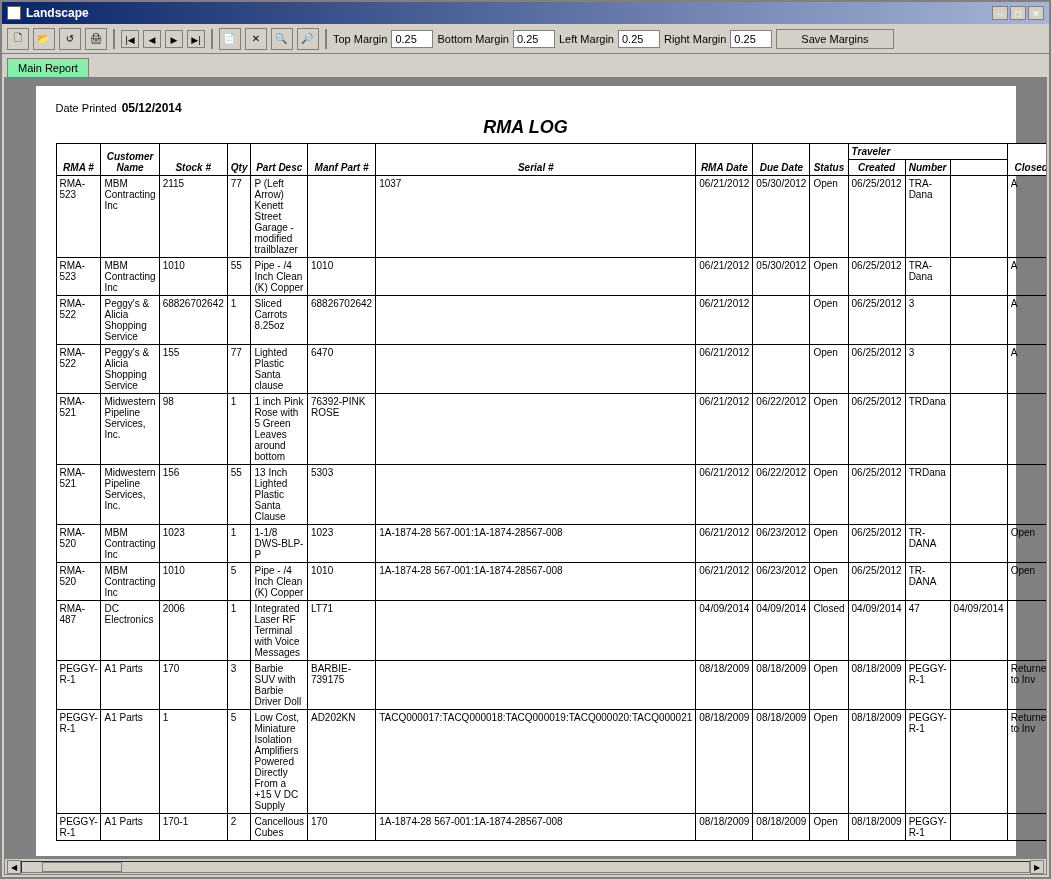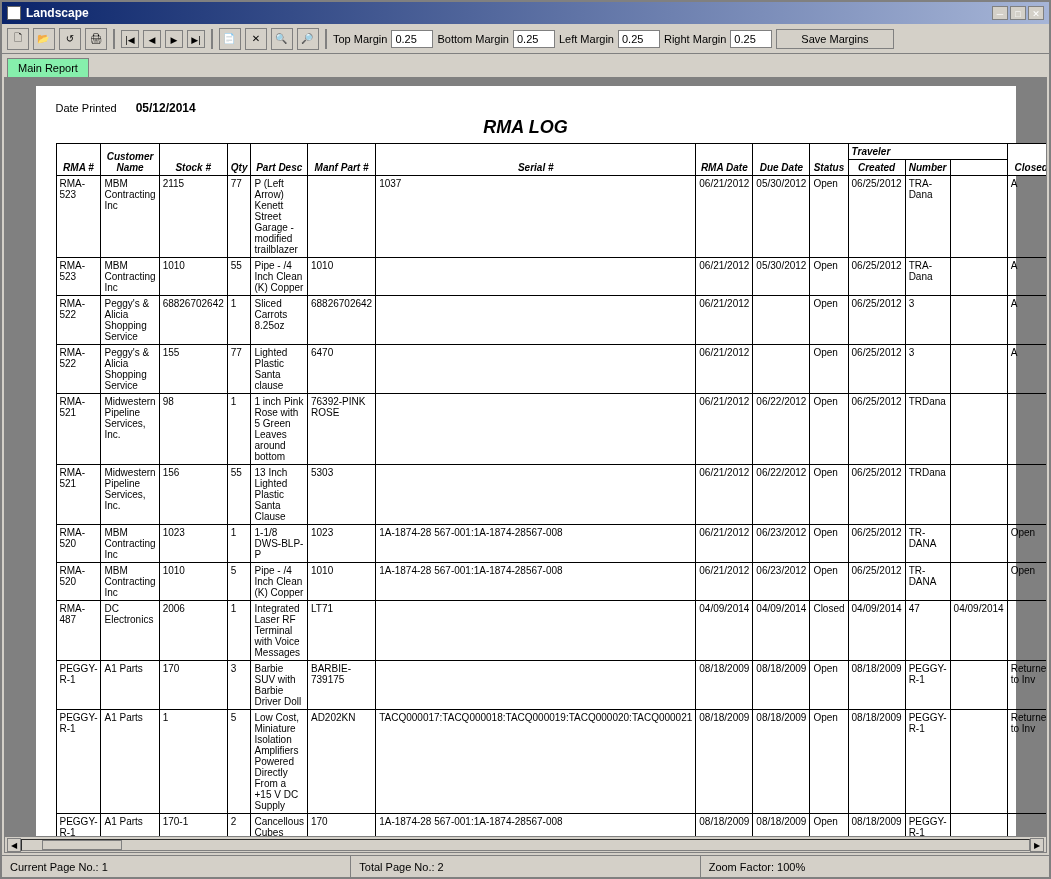--- a/index.html
+++ b/index.html
@@ -23,21 +23,21 @@
     .tab-bar { padding: 4px 5px 0; display: flex; }
     .tab { padding: 3px 10px; background: #d4d0c8; border: 1px solid #808080; border-bottom: none; font-size: 11px; cursor: pointer; }
     .tab.active { background: #86efac; }
 
     .content-area { flex: 1; background: white; border: 1px solid #808080; margin: 0 2px 2px; overflow: hidden; display: flex; flex-direction: column; }
 
     .report-scroll { flex: 1; overflow: auto; background: #808080; }
     .report-page { background: white; margin: 8px auto; width: 980px; padding: 15px 20px; }
 
     .report-header { margin-bottom: 5px; }
-    .date-printed-line { display: flex; align-items: baseline; gap: 19px; margin-bottom: 2px; }
+    .date-printed-line { display: flex; align-items: baseline; gap: 5px; margin-bottom: 2px; }
     .date-label { font-size: 11px; }
     .date-value { font-size: 12px; font-weight: bold; }
     .report-title { text-align: center; font-size: 18px; font-weight: bold; font-style: italic; margin-bottom: 5px; }
 
     table { width: 100%; border-collapse: collapse; font-size: 10px; }
     th { font-style: italic; font-weight: bold; border: 1px solid #000; padding: 2px 3px; text-align: center; vertical-align: bottom; background: white; }
     td { border: 1px solid #000; padding: 2px 3px; vertical-align: top; }
     .traveler-header { text-align: left; border-bottom: 1px solid #000; }
 
     .scrollbar-h { height: 16px; background: #d4d0c8; border-top: 1px solid #808080; display: flex; align-items: center; padding: 0 2px; }
@@ -333,18 +333,13 @@
 
     <div class="scrollbar-h">
       <div class="scroll-btn">◀</div>
       <div style="flex:1; height:12px; background:#d4d0c8; border:1px inset #808080; position:relative;">
         <div class="scroll-thumb" style="position:absolute; left:0; top:0; width:80px; height:10px; background:#d4d0c8; border:1px solid #808080;"></div>
       </div>
       <div class="scroll-btn">▶</div>
     </div>
   </div>
 
-  <div class="status-bar">
-    <div class="status-item">Current Page No.: 1</div>
-    <div class="status-item">Total Page No.: 2</div>
-    <div class="status-item">Zoom Factor: 100%</div>
-  </div>
 </div>
 
 </body></html>

